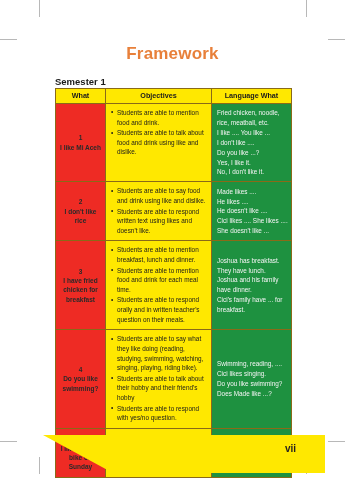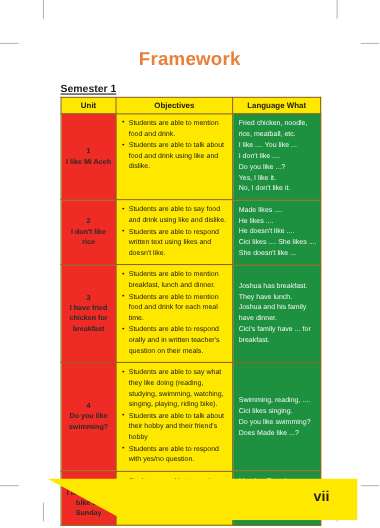--- a/index.html
+++ b/index.html
@@ -48,21 +48,20 @@
     letter-spacing: 0.2px;
   }
 
   .semester {
     position: absolute;
     left: 55px;
     top: 76px;
     font-size: 9.5px;
     font-weight: bold;
     color: #1b1b1b;
-    text-decoration: underline;
   }
 
   
   .fw-table {
     position: absolute;
     left: 55px;
     top: 88px;
     width: 236px;
     border-collapse: collapse;
     table-layout: fixed;
@@ -140,21 +139,21 @@
     left: 0;
     top: 435px;
     width: 325px;
     height: 38px;
   }
   .footer-shape svg { display: block; width: 100%; height: 100%; }
   .folio {
     position: absolute;
     left: 285px;
     top: 443px;
-    font-size: 13px;
+    font-size: 10px;
     font-weight: bold;
     color: #231f20;
   }
 </style>
 </head>
 <body>
 
 <div class="crop crop-v cm-tl-v"></div>
 <div class="crop crop-h cm-tl-h"></div>
 <div class="crop crop-v cm-tr-v"></div>
@@ -171,21 +170,21 @@
   <div class="semester">Semester 1</div>
 
   <table class="fw-table">
     <colgroup>
       <col class="c-unit">
       <col class="c-obj">
       <col class="c-lang">
     </colgroup>
     <thead>
       <tr>
-        <th>Unit</th>
+        <th>What</th>
         <th>Objectives</th>
         <th>Language What</th>
       </tr>
     </thead>
     <tbody id="tbody">
         <tr>
           <td class="unit">
             <div>1</div>
             <div>I like Mi Aceh</div>
           </td>

